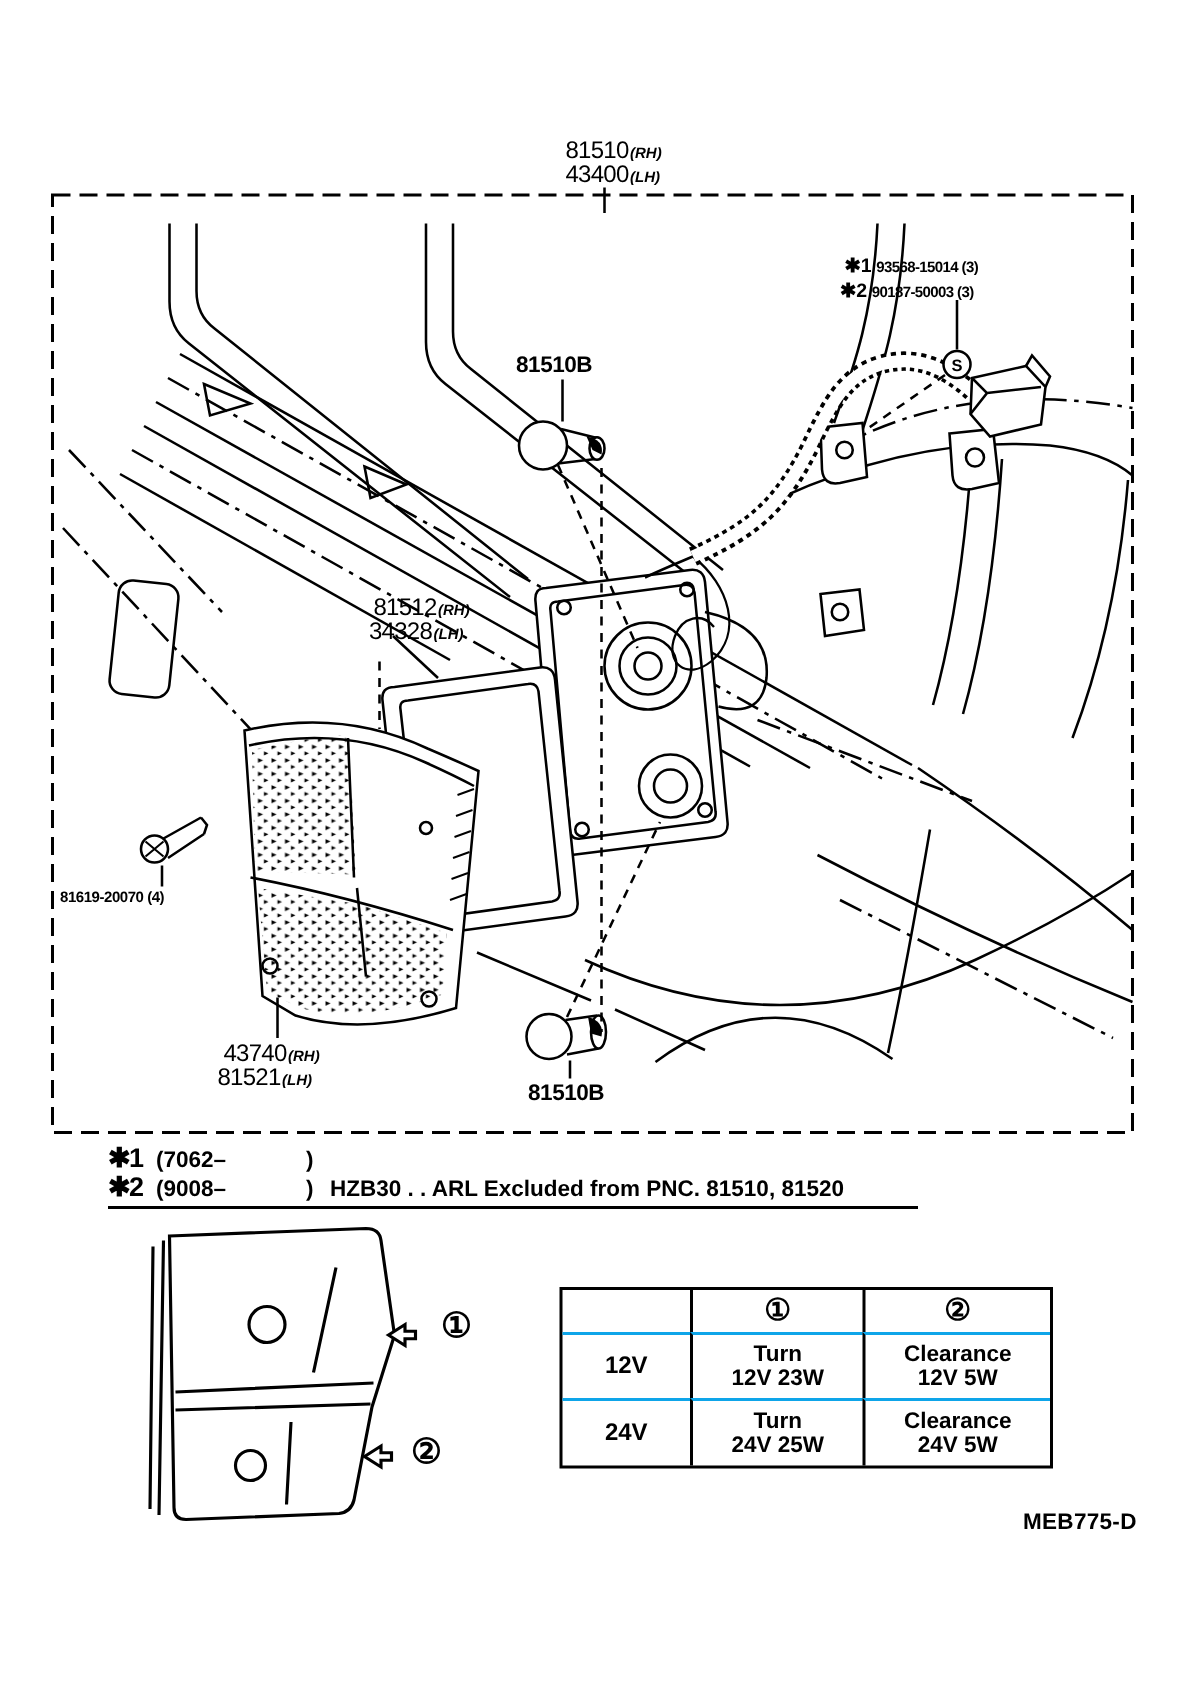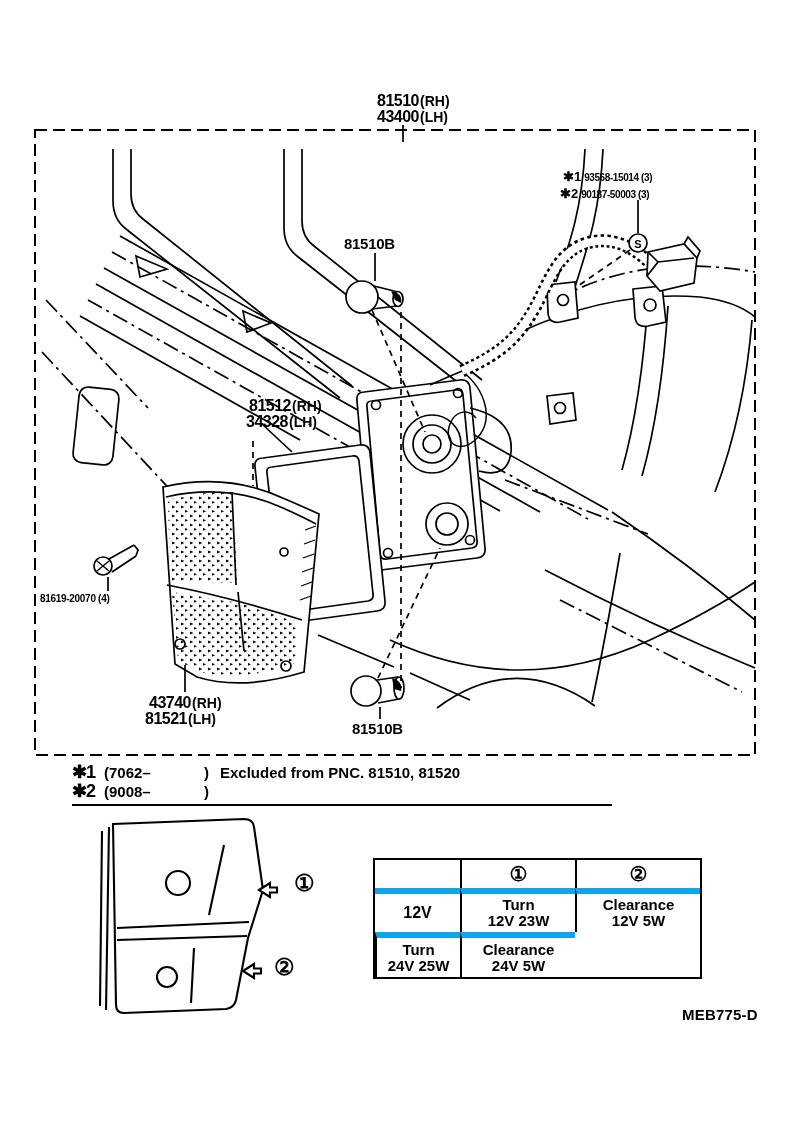--- a/index.html
+++ b/index.html
@@ -2,38 +2,38 @@
 <html><head>
 <meta charset="utf-8">
 <style>
   html,body{margin:0;padding:0;}
   body{
     width:800px;height:1136px;position:relative;background:#fff;color:#000;
     font-family:"Liberation Sans",sans-serif;overflow:hidden;
   }
   #diagram-svg{position:absolute;left:0;top:0;}
   .lbl{position:absolute;font-weight:bold;white-space:nowrap;line-height:1;}
-  .pn{font-size:16px;letter-spacing:-0.5px;font-weight:bold;}
-  .pn-tag{font-size:14px;font-weight:bold;margin-left:1px;}
+  .pn{font-size:16px;letter-spacing:-0.5px;font-weight:normal;}
+  .pn-tag{font-size:10px;font-weight:bold;margin-left:1px;font-style:italic;}
   .note{position:absolute;display:flex;align-items:baseline;font-weight:bold;white-space:nowrap;}
   .note-star{font-size:13px;margin-right:3px;}
   .note-text{font-size:10px;letter-spacing:-0.4px;}
   .fn{position:absolute;display:flex;align-items:baseline;font-weight:bold;font-size:15px;white-space:nowrap;}
   .fn-star{font-size:18px;width:32px;letter-spacing:-1px;}
   .fn-open{width:100px;}
   .fn-close{width:16px;}
   #fn2{border-bottom:2.5px solid #000;padding-bottom:2px;width:540px;}
   .legend-mark{position:absolute;font-size:23px;font-weight:bold;line-height:1;}
   .spec-table{
     position:absolute;left:373px;top:858px;
     display:grid;grid-template-columns:85px 115px 125px;grid-template-rows:28px 44px 45px;
     border:2.5px solid #000;
   }
   .cell{
-    border-left:2px solid #000;border-top:6px solid #0ea5e9;
+    border-left:2px solid #000;border-top:2px solid #0ea5e9;
     display:flex;flex-direction:column;justify-content:center;align-items:center;
     font-weight:bold;font-size:15px;line-height:16px;text-align:center;
   }
   .cell.c0{border-left:none;}
   .cell.r0{border-top:none;}
   .cell.hdr{font-size:20px;line-height:1;}
   .cell.volt{font-size:16px;}
   #code{font-size:15px;letter-spacing:0.2px;margin-left:10px;}
 </style>
 </head>
@@ -226,46 +226,47 @@
 <div class="lbl" style="left:145px;top:711px;">
   <span class="pn">81521</span><span class="pn-tag">(LH)</span>
 </div>
 
 <div class="lbl" style="left:352px;top:721px;font-size:15px;letter-spacing:-0.3px;">81510B</div>
 
 <div class="fn" id="fn1" style="left:72px;top:761px;">
   <span class="fn-star">✱1</span>
   <span class="fn-open">(7062–</span>
   <span class="fn-close">)</span>
-  <span class="fn-text">Excluded from PNC. 81510, 81520</span>
 </div>
 <div class="fn" id="fn2" style="left:72px;top:780px;">
   <span class="fn-star">✱2</span>
   <span class="fn-open">(9008–</span>
   <span class="fn-close">)</span>
+  <span class="fn-text">HZB30 . . ARL Excluded from PNC. 81510, 81520</span>
 </div>
 
 <div class="legend-mark" style="left:294px;top:872px;">①</div>
 <div class="legend-mark" style="left:274px;top:956px;">②</div>
 
 <div class="spec-table">
   <div class="cell c0 r0"></div>
   <div class="cell r0 hdr">①</div>
   <div class="cell r0 hdr">②</div>
 
   <div class="cell c0 volt">12V</div>
   <div class="cell">
     <span>Turn</span>
     <span>12V 23W</span>
   </div>
   <div class="cell">
     <span>Clearance</span>
     <span>12V 5W</span>
   </div>
 
+  <div class="cell c0 volt">24V</div>
   <div class="cell">
     <span>Turn</span>
     <span>24V 25W</span>
   </div>
   <div class="cell">
     <span>Clearance</span>
     <span>24V 5W</span>
   </div>
 </div>
 

